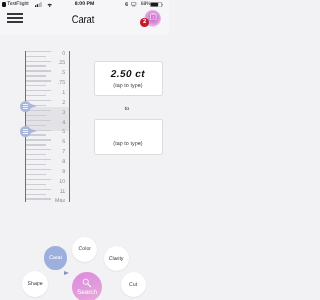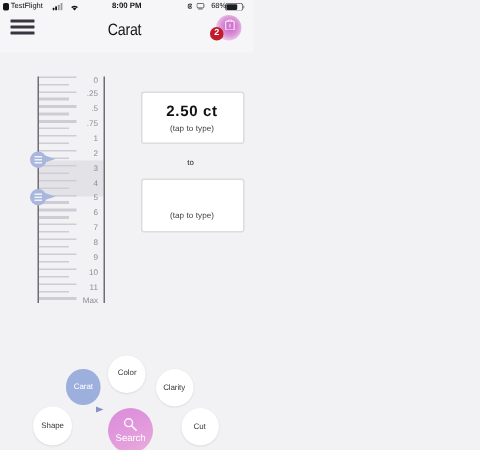--- a/index.html
+++ b/index.html
@@ -196,21 +196,21 @@
         <div class="tip"></div>
         <div class="grip">
           <i></i>
           <i></i>
           <i></i>
         </div>
       </div>
     </div>
 
   <div class="card" style="left:93.5px;top:61.3px;width:67px;height:32.7px;">
-    <div class="val" style="top:7px;">2.50 ct</div>
+    <div class="val" style="top:7px;font-style:italic;">2.50 ct</div>
     <div class="hint" style="top:21px;">(tap to type)</div>
   </div>
 
   <div class="to" style="left:93.5px;top:105.5px;width:67px;">to</div>
 
   <div class="card" style="left:93.5px;top:118.6px;width:67px;height:34.2px;">
     <div class="hint" style="top:21.6px;">(tap to type)</div>
   </div>
 
   <div id="bottomnav">

